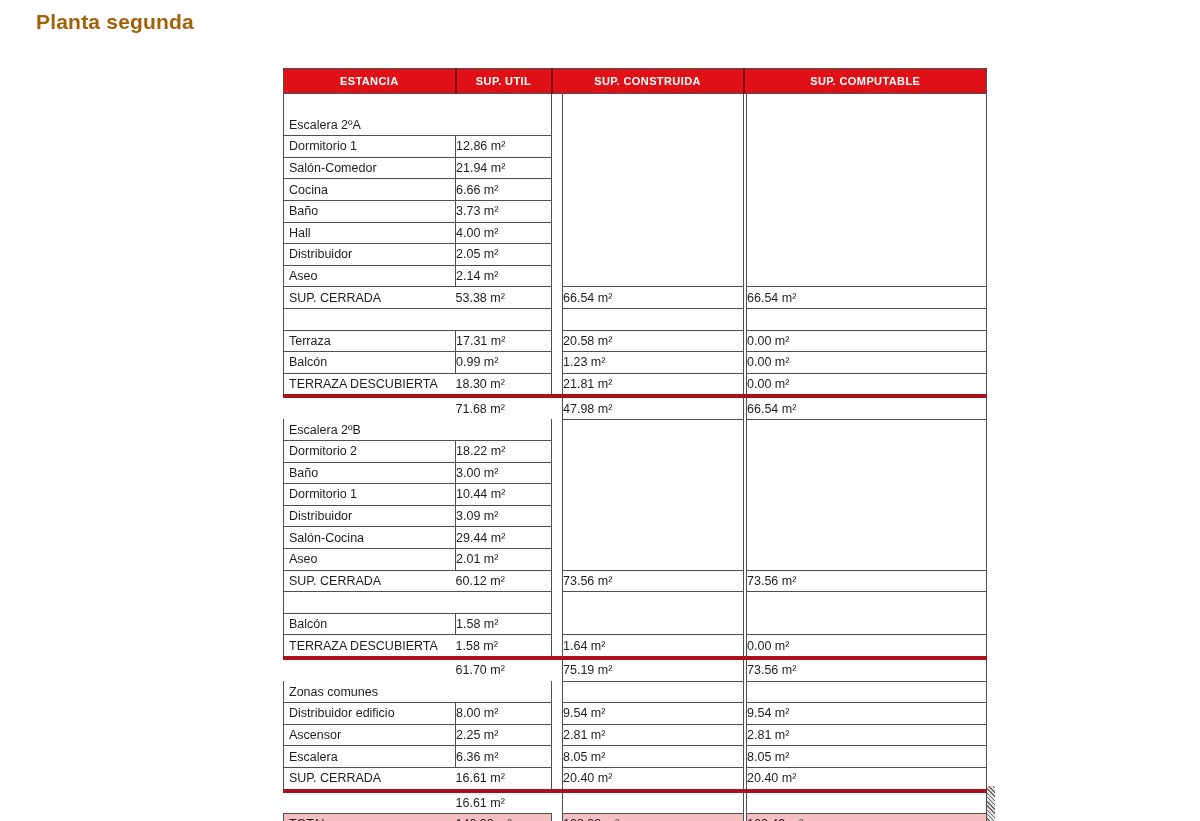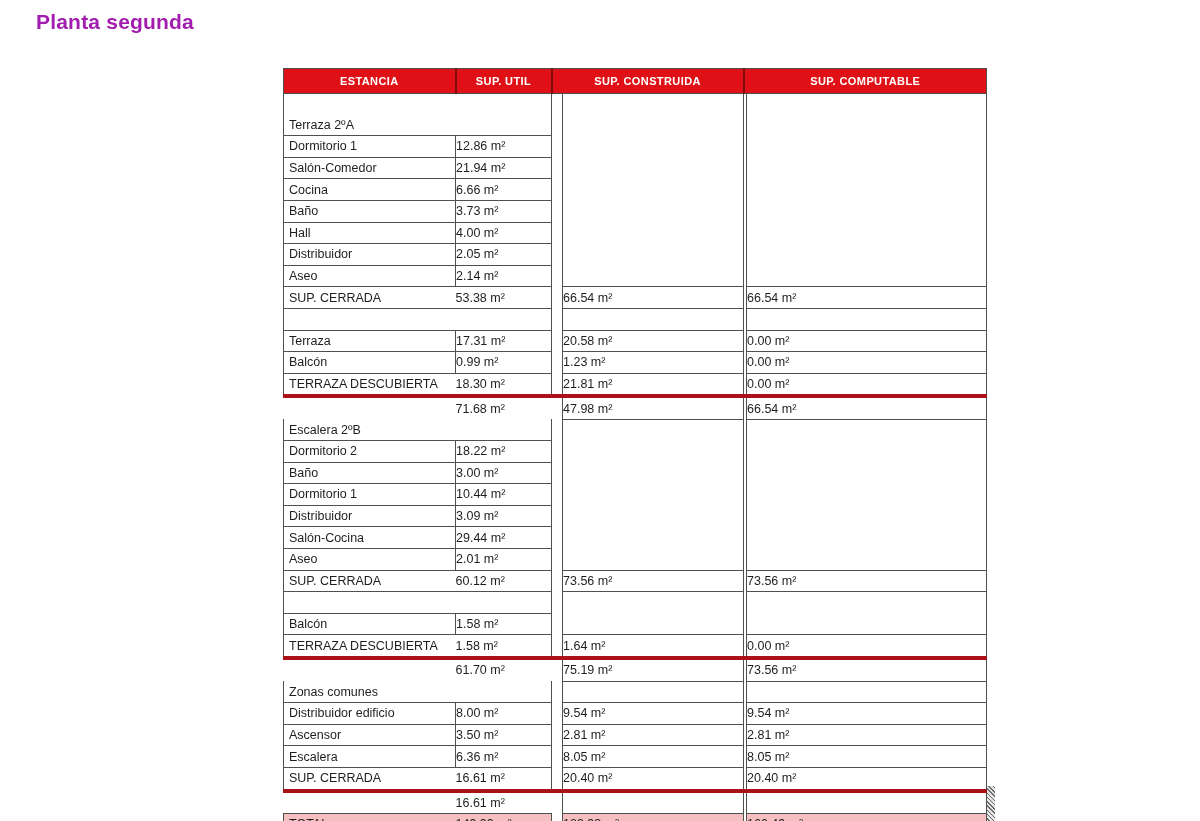--- a/index.html
+++ b/index.html
@@ -1,21 +1,21 @@
 <!DOCTYPE html>
 <html style="--header-bg: #df1116; --header-text: #ffffff; --total-bg: #f5bec0; --redline: #aa1118; --border: #4f4f4f;"><head>
 <meta charset="utf-8">
 <style>
   html, body { margin:0; padding:0; background:#ffffff; }
   body { width:1200px; height:821px; font-family:"Liberation Sans", sans-serif; }
   #sheet { position:relative; width:1200px; height:821px; background:#ffffff; overflow:hidden; }
 
   .page-title {
     position:absolute; left:36px; top:10px;
-    font-size:21px; font-weight:700; color:#a21caf; letter-spacing:0.2px;
+    font-size:21px; font-weight:700; color:#a16207; letter-spacing:0.2px;
   }
 
   .table-wrap { position:absolute; left:283px; top:68px; }
 
   table#area-table {
     border-collapse:collapse; table-layout:fixed; width:703px;
     font-size:12.5px; color:#1e1e1e;
   }
 
   
@@ -90,21 +90,21 @@
       </thead>
       <tbody>
           <tr class="r-spacer">
             <td class="lspan lbl" colspan="2"></td>
             <td class="gap"></td>
             <td class="mid" rowspan="9"></td>
             <td class="gap"></td>
             <td class="rgt" rowspan="9"></td>
           </tr>
           <tr class="r-section">
-            <td class="lspan lbl" colspan="2">Terraza 2ºA</td>
+            <td class="lspan lbl" colspan="2">Escalera 2ºA</td>
             <td class="gap"></td>
             <td class="gap"></td>
           </tr>
           <tr class="r-room">
             <td class="l1 lbl">Dormitorio 1</td>
             <td class="l2 val">12.86 m²</td>
             <td class="gap"></td>
             <td class="gap"></td>
           </tr>
           <tr class="r-room">
@@ -280,21 +280,21 @@
           <tr class="r-room">
             <td class="l1 lbl">Distribuidor edificio</td>
             <td class="l2 val">8.00 m²</td>
             <td class="gap"></td>
             <td class="mid val">9.54 m²</td>
             <td class="gap"></td>
             <td class="rgt val">9.54 m²</td>
           </tr>
           <tr class="r-room">
             <td class="l1 lbl">Ascensor</td>
-            <td class="l2 val">3.50 m²</td>
+            <td class="l2 val">2.25 m²</td>
             <td class="gap"></td>
             <td class="mid val">2.81 m²</td>
             <td class="gap"></td>
             <td class="rgt val">2.81 m²</td>
           </tr>
           <tr class="r-room">
             <td class="l1 lbl">Escalera</td>
             <td class="l2 val">6.36 m²</td>
             <td class="gap"></td>
             <td class="mid val">8.05 m²</td>

